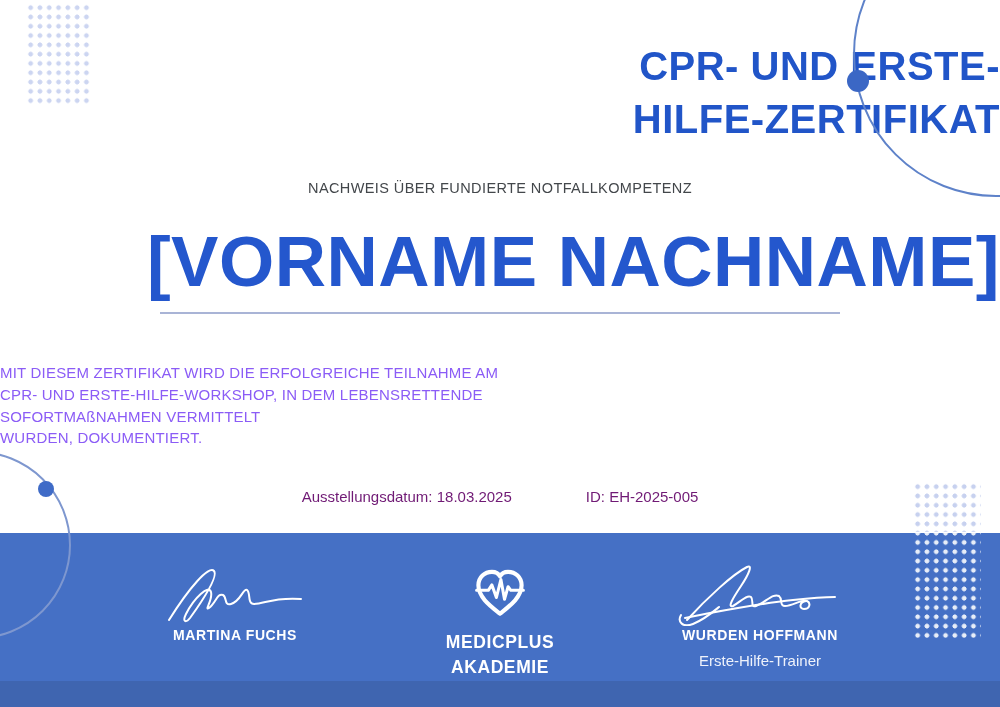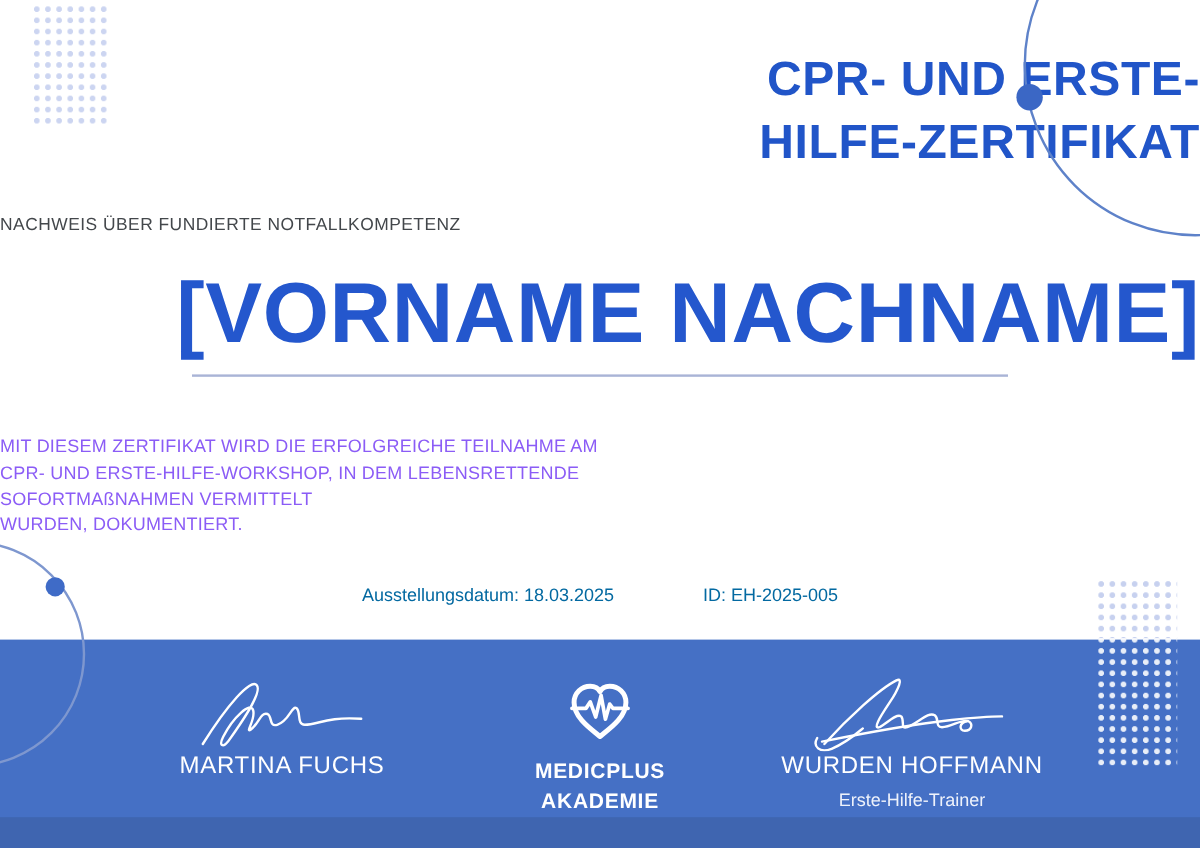--- a/index.html
+++ b/index.html
@@ -30,61 +30,61 @@
 
   
   .title {
     position:absolute; top:40px; left:0; width:100%;
     text-align:right; font-size:40px; font-weight:bold;
     color:#2155c8; letter-spacing:0.5px; line-height:1.32;
     white-space:pre-line;
   }
   .subtitle {
     position:absolute; top:180px; left:0; width:100%;
-    text-align:left; font-size:14.5px; font-weight:500;
+    text-align:center; font-size:14.5px; font-weight:500;
     color:#43474b; letter-spacing:0.4px;
   }
   .recipient {
     position:absolute; top:221px; left:0; width:100%;
     text-align:right; font-size:71px; font-weight:bold;
     color:#2457cd; letter-spacing:0.5px; white-space:nowrap;
   }
   .name-underline {
     position:absolute; top:312px; left:160px; width:680px; height:2px;
     background:#a9b4d6;
   }
   .body-text {
     position:absolute; top:362px; left:0; width:100%;
     font-size:15px; color:#8b5cf6;
     line-height:1.45; white-space:pre-line; letter-spacing:0.2px;
   }
   .meta-row {
     position:absolute; top:488px; left:0; width:100%;
     display:flex; justify-content:center; gap:74px;
-    font-size:15px; color:#0369a1;
+    font-size:15px; color:#701a75;
   }
 
   
   .band {
     position:absolute; left:0; top:533px; width:1000px; height:174px;
     background:#4570c5; z-index:1;
   }
   .band-dark {
     position:absolute; left:0; top:681px; width:1000px; height:26px;
     background:#3f65b0; z-index:2;
   }
   .footer-col {
     position:absolute; z-index:4; text-align:center; color:#ffffff;
   }
   .footer-left  { left:95px;  top:560px; width:280px; }
   .footer-center{ left:400px; top:560px; width:200px; }
   .footer-right { left:620px; top:560px; width:280px; }
   .sig-svg { display:block; margin:0 auto; height:66px; }
   .footer-name {
-    font-size:20px; font-weight:normal; letter-spacing:0.6px;
+    font-size:14px; font-weight:bold; letter-spacing:0.6px;
     color:#ffffff; margin-top:1px;
   }
   .footer-role {
     font-size:15px; color:#eef2fb; margin-top:9px; font-weight:400;
   }
   .org-icon { display:block; margin:6px auto 10px auto; }
   .org-name {
     font-size:17.5px; font-weight:bold; letter-spacing:0.6px;
     line-height:1.45; white-space:pre-line; color:#ffffff;
   }

